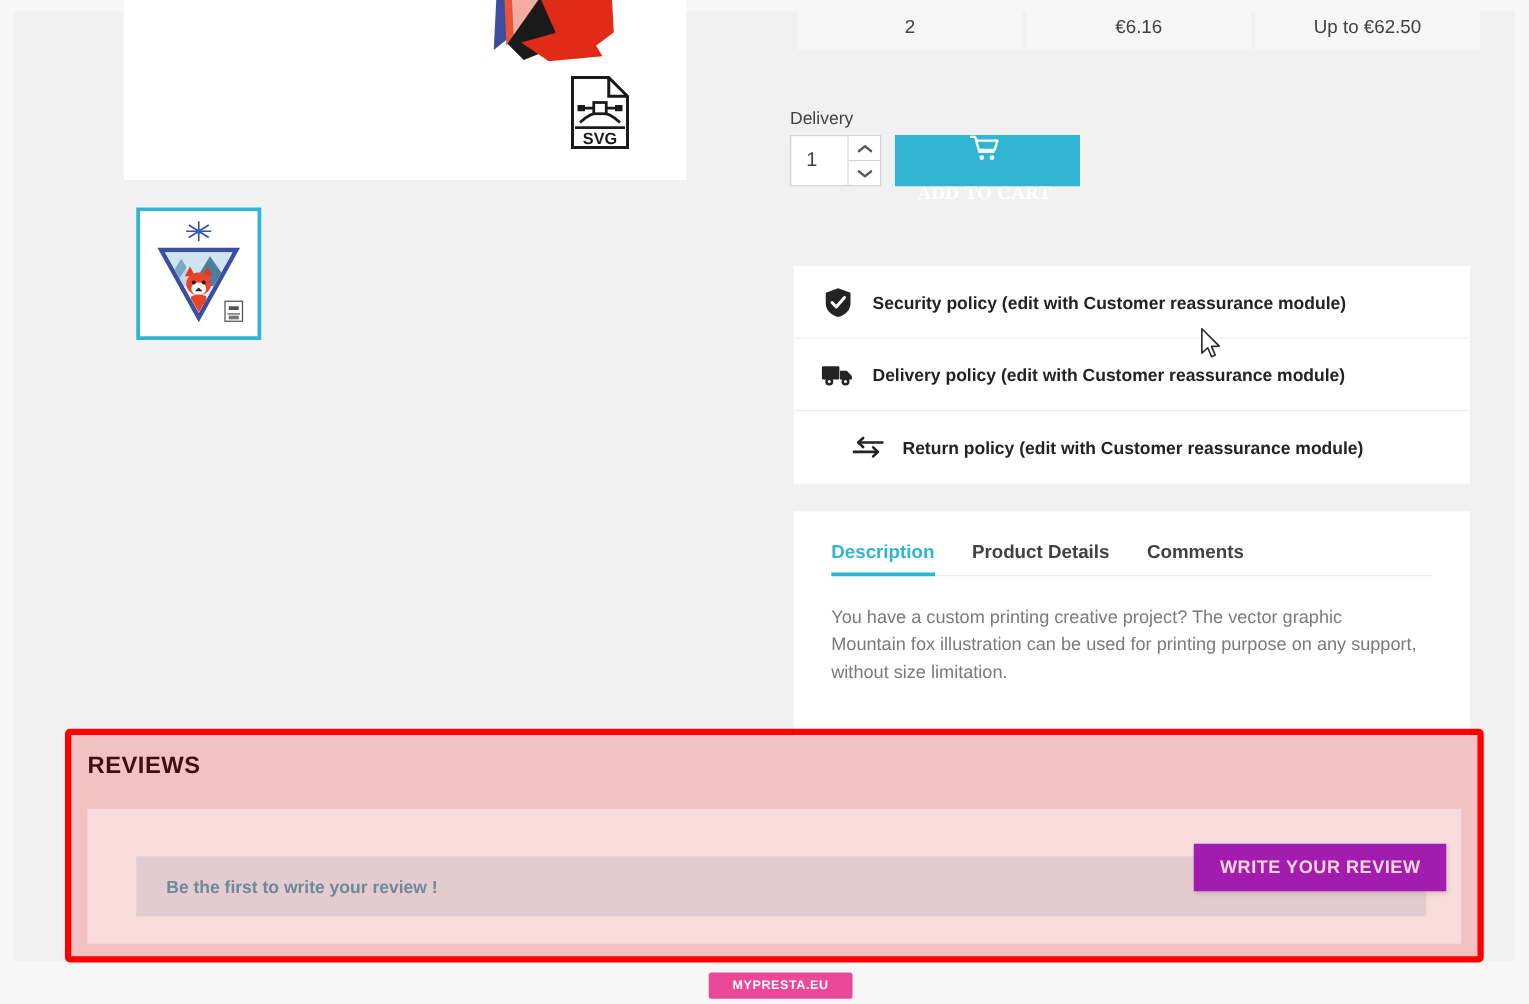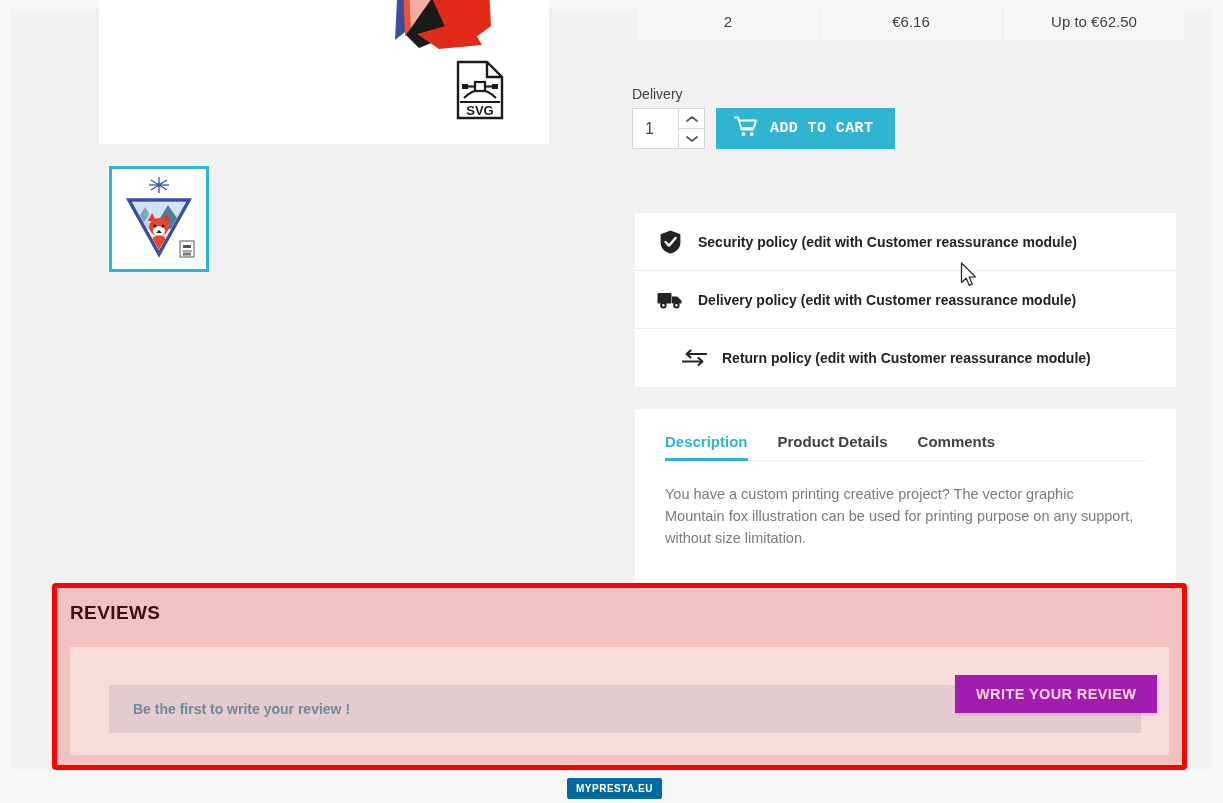--- a/index.html
+++ b/index.html
@@ -143,21 +143,22 @@
     border: 0;
     height: 41px;
     padding: 0 22px 0 18px;
     display: flex;
     align-items: center;
     gap: 13px;
     font-size: 15px;
     font-weight: bold;
     letter-spacing: 0.4px;
     cursor: pointer;
-    font-family: Liberation Mono, monospace;
+    font-family: Liberation Serif, serif;
+    flex-direction: column;
   }
 
   
   #reassurance {
     position: absolute;
     left: 11px;
     top: 204px;
     width: 541px;
     background: #ffffff;
   }
@@ -279,26 +280,26 @@
     align-items: center;
     font-family: "Liberation Sans", sans-serif;
     box-shadow: 1px 2px 3px rgba(0,0,0,0.12);
   }
 
   
   #footer-badge {
     position: absolute;
     left: 567px;
     top: 778px;
-    background: #0369a1;
+    background: #ec4899;
     color: #ffffff;
     font-size: 10px;
     font-weight: bold;
     letter-spacing: 0.5px;
-    padding: 5px 9px;
+    padding: 5px 19px;
     border-radius: 2px;
   }
 
   
   #cursor {
     position: absolute;
     left: 960px;
     top: 262px;
     z-index: 50;
     pointer-events: none;

